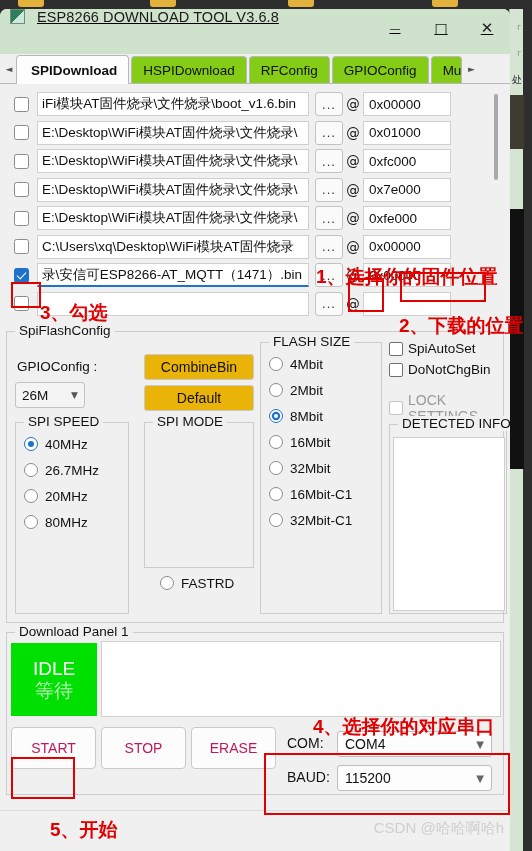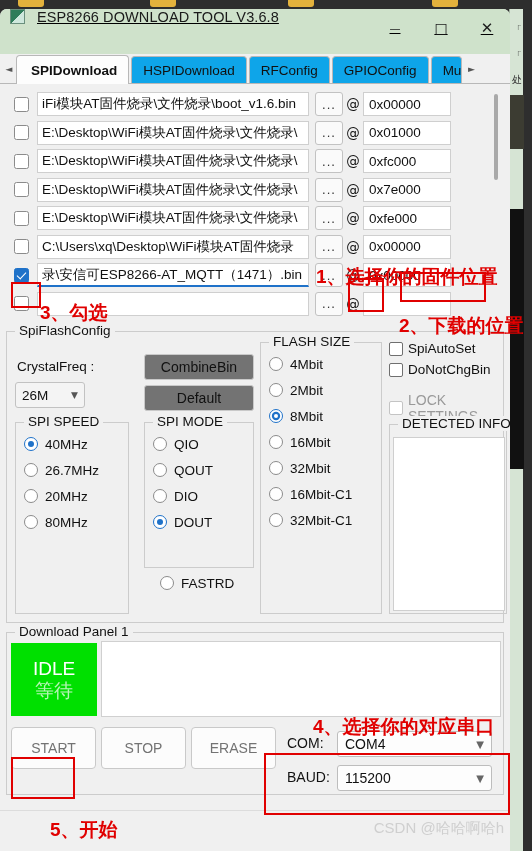--- a/index.html
+++ b/index.html
@@ -89,21 +89,21 @@
     width: 14px; height: 28px;
     display: flex; align-items: center; justify-content: center;
     font-size: 9px; color: #555;
     font-family: "DejaVu Sans", sans-serif;
   }
   .tab {
     height: 27px;
     padding: 0 11px;
     display: flex; align-items: center;
     font-size: 13.5px; color: #111;
-    background: #0ea5e9;
+    background: #84cc16;
     border: 1px solid #b8b8b8;
     border-bottom: none;
     border-radius: 4px 4px 0 0;
     margin-right: 2px;
     white-space: nowrap;
   }
   .tab.active {
     background: #fdfdfd;
     font-weight: bold;
     height: 29px;
@@ -222,21 +222,21 @@
     background: #f4f4f4; border: 1px solid #c2c2c2; border-radius: 3px;
     display: flex; align-items: center;
     padding: 0 6px;
     font-size: 13.5px; color: #111;
   }
   #crystal-select .chev { margin-left: auto; font-size: 9px; color: #555;
     font-family:"DejaVu Sans",sans-serif; }
 
   .pbtn {
     position: absolute;
-    background: #737373; border: 1px solid #c9c9c9; border-radius: 3px;
+    background: #eab308; border: 1px solid #c9c9c9; border-radius: 3px;
     display: flex; align-items: center; justify-content: center;
     font-size: 14px; color: #111;
   }
   #combine-bin-button { left: 137px; top: 22px; width: 110px; height: 26px; }
   #default-button { left: 137px; top: 53px; width: 110px; height: 26px; }
 
   #spi-speed-group { left: 8px; top: 90px; width: 114px; height: 192px; }
   #spi-mode-group  { left: 137px; top: 90px; width: 110px; height: 146px; }
   #flash-size-group{ left: 253px; top: 10px; width: 122px; height: 272px; }
 
@@ -312,21 +312,21 @@
   #log-box {
     position: absolute; left: 94px; top: 8px;
     width: 400px; height: 76px;
     background: #fff; border: 1px solid #d0d0d0;
   }
   .action-btn {
     position: absolute; top: 94px;
     height: 42px;
     background: #fcfcfc; border: 1px solid #c9c9c9; border-radius: 4px;
     display: flex; align-items: center; justify-content: center;
-    font-size: 14px; color: #737373;
+    font-size: 14px; color: #be185d;
   }
   #start-button { left: 4px;   width: 85px; }
   #stop-button  { left: 94px;  width: 85px; }
   #erase-button { left: 184px; width: 85px; }
 
   .port-label {
     position: absolute;
     font-size: 14px; color: #111;
   }
   #com-label  { left: 280px; top: 102px; }
@@ -480,21 +480,21 @@
       </div>
     </div>
 
     <div id="list-scroll">
       <div class="thumb"></div>
     </div>
 
     <div class="group" id="spi-flash-config">
       <div class="legend">SpiFlashConfig</div>
 
-      <div id="crystal-label">CrystalFreq :</div>
+      <div id="crystal-label">GPIOConfig :</div>
       <div id="crystal-select">
         <span>26M</span>
         <span class="chev">▼</span>
       </div>
 
       <div class="pbtn" id="combine-bin-button">CombineBin</div>
       <div class="pbtn" id="default-button">Default</div>
 
       <div class="group" id="spi-speed-group">
         <div class="legend">SPI SPEED</div>
@@ -513,38 +513,20 @@
           </div>
           <div class="radio-row">
             <span class="radio"></span>
             <span>80MHz</span>
           </div>
         </div>
       </div>
 
       <div class="group" id="spi-mode-group">
         <div class="legend">SPI MODE</div>
-        <div class="radio-list">
-          <div class="radio-row">
-            <span class="radio"></span>
-            <span>QIO</span>
-          </div>
-          <div class="radio-row">
-            <span class="radio"></span>
-            <span>QOUT</span>
-          </div>
-          <div class="radio-row">
-            <span class="radio"></span>
-            <span>DIO</span>
-          </div>
-          <div class="radio-row">
-            <span class="radio selected"></span>
-            <span>DOUT</span>
-          </div>
-        </div>
       </div>
       <div class="radio-row" style="position:absolute;left:145px;top:238px;">
         <span class="radio"></span>
         <span>FASTRD</span>
       </div>
 
       <div class="group" id="flash-size-group">
         <div class="legend">FLASH SIZE</div>
         <div class="radio-list">
           <div class="radio-row">

